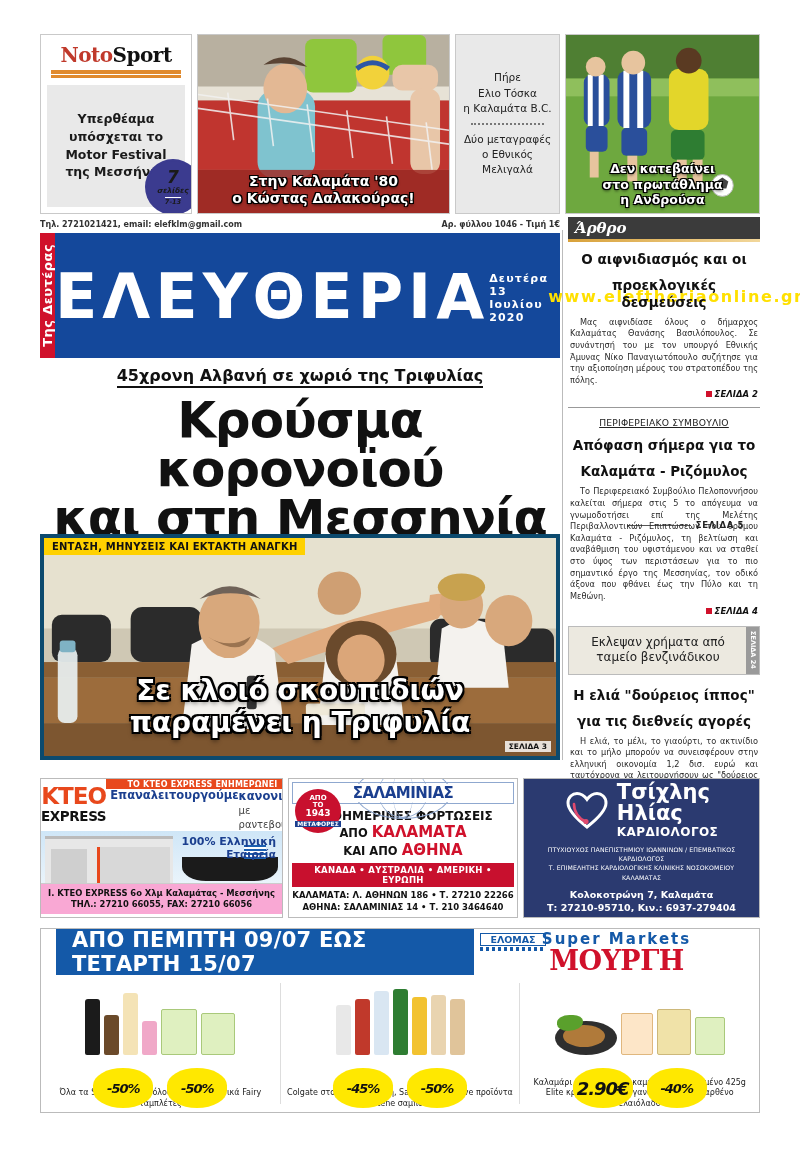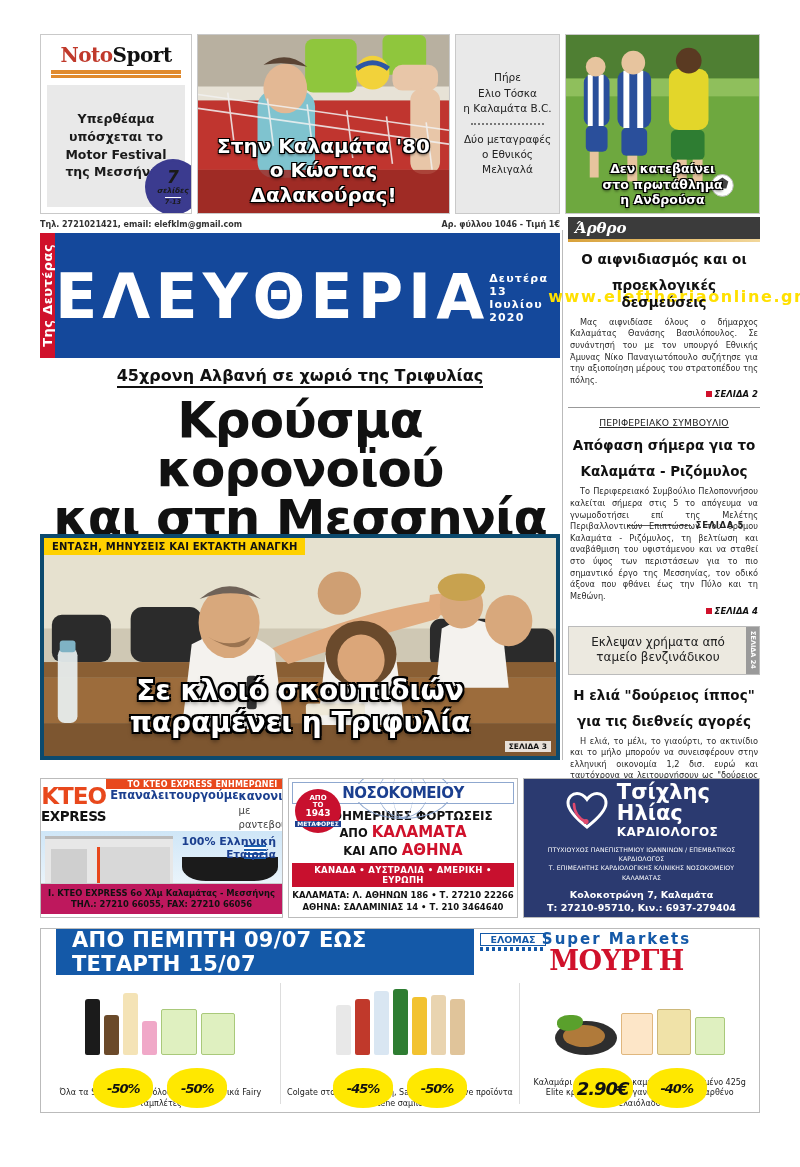--- a/index.html
+++ b/index.html
@@ -27,21 +27,21 @@
 
   .sb-volley{width:253px;}
   .sb-mid{width:105px;display:flex;flex-direction:column;align-items:center;justify-content:center;background:#e9e9e9;padding:4px;}
   .sb-mid .l{font-size:10.5px;color:#222;line-height:1.45;text-align:center;}
   .sb-mid .sep{width:76%;border-top:2px dotted #777;margin:7px 0;}
   .sb-foot{width:195px;}
 
   
   .ph{position:absolute;inset:0;}
   .ovl{position:absolute;left:0;right:0;bottom:6px;text-align:center;padding:0 6px;}
-  .ovl span{display:block;font-size:20px;font-weight:bold;color:#fff;line-height:1.22;
+  .ovl span{display:block;font-size:14px;font-weight:bold;color:#fff;line-height:1.22;
      text-shadow:-1.2px -1.2px 0 #000,1.2px -1.2px 0 #000,-1.2px 1.2px 0 #000,1.2px 1.2px 0 #000,0 2px 3px rgba(0,0,0,.7);}
   .ovl.sm span{font-size:12.5px;}
 
   
   .infoline{position:absolute;left:40px;top:217px;width:520px;height:15px;display:flex;justify-content:space-between;align-items:center;}
   .infoline span{font-size:8px;font-weight:bold;color:#333;}
   .mast{position:absolute;left:40px;top:233px;width:520px;height:125px;background:#14489b;display:flex;}
   .mast-side{width:26px;background:#d0112b;display:flex;align-items:center;justify-content:center;}
   .mast-side span{transform:rotate(180deg);writing-mode:vertical-rl;font-size:13px;font-weight:bold;color:#fff;letter-spacing:.4px;}
   .mast-main{flex:1;position:relative;display:flex;flex-direction:row;align-items:center;justify-content:center;}
@@ -103,21 +103,21 @@
   .kteo-msg .m2 em{font-style:normal;font-weight:normal;color:#444;font-size:10px;}
   .kteo-mid{height:52px;position:relative;background:linear-gradient(#cfe6f7,#eaf4fb);}
   .kteo-bldg{position:absolute;left:4px;bottom:0;width:128px;height:44px;background:#e7e7e7;border-top:3px solid #bbb;}
   .kteo-bldg:before{content:"";position:absolute;left:6px;top:10px;width:36px;height:34px;background:#cfcfcf;}
   .kteo-bldg:after{content:"";position:absolute;left:52px;top:8px;width:70px;height:36px;background:#d8d8d8;border-left:3px solid #e8481c;}
   .kteo-ship{position:absolute;right:4px;bottom:2px;width:96px;height:24px;background:#1b1b1b;border-radius:0 0 24px 24px/0 0 14px 14px;}
   .kteo-flag{position:absolute;right:16px;bottom:24px;width:22px;height:14px;background:repeating-linear-gradient(#1b5fb0 0 2px,#fff 2px 4px);}
   .kteo-100{position:absolute;right:6px;top:4px;text-align:right;}
   .kteo-100 .a{font-size:11px;font-weight:bold;color:#1b3f8f;}
   .kteo-100 .b{font-size:10.5px;font-weight:bold;color:#1b3f8f;}
-  .kteo-ft{height:30px;background:#be185d;display:flex;flex-direction:column;align-items:center;justify-content:center;border-top:1px solid #ccc;text-align:center;}
+  .kteo-ft{height:30px;background:#f9a8d4;display:flex;flex-direction:column;align-items:center;justify-content:center;border-top:1px solid #ccc;text-align:center;}
   .kteo-ft div{font-size:8.4px;font-weight:bold;color:#111;line-height:1.35;}
 
   
   .sp-wrap{height:100%;display:flex;flex-direction:column;padding:3px;box-sizing:border-box;}
   .sp-top{position:relative;height:56px;border:1px solid #8fa8cf;display:flex;align-items:center;justify-content:center;background:#fff;}
   .sp-globe{position:absolute;left:50%;top:50%;transform:translate(-50%,-50%);width:94px;height:50px;border:1.5px solid #8fa8cf;border-radius:50%;}
   .sp-globe:before,.sp-globe:after{content:"";position:absolute;inset:0;border:1.5px solid #8fa8cf;border-radius:50%;}
   .sp-globe:before{transform:scaleX(.52);}
   .sp-globe:after{transform:scaleX(.22);}
   .sp-name{position:relative;z-index:2;font-size:15px;font-weight:bold;color:#1b3f8f;letter-spacing:-.5px;background:#fff;padding:0 2px;}
@@ -413,21 +413,21 @@
       <div class="kteo-ft">
         <div>Ι. ΚΤΕΟ EXPRESS 6ο Χλμ Καλαμάτας - Μεσσήνης</div>
         <div>ΤΗΛ.: 27210 66055, FAX: 27210 66056</div>
       </div>
     </div>
 
     <div class="ad ad2">
       <div class="sp-wrap">
         <div class="sp-top">
           <div class="sp-globe"></div>
-          <div class="sp-name">ΝΟΣΟΚΟΜΕΙΟΥ</div>
+          <div class="sp-name">ΣΑΛΑΜΙΝΙΑΣ</div>
           <div class="sp-stamp">
             <div class="s1">ΑΠΟ</div>
             <div class="s1">ΤΟ</div>
             <div class="s2">1943</div>
             <div class="s3">ΜΕΤΑΦΟΡΕΣ</div>
           </div>
         </div>
         <div class="sp-l1">ΚΑΘΗΜΕΡΙΝΕΣ ΦΟΡΤΩΣΕΙΣ</div>
         <div class="sp-l2"><span>ΑΠΟ </span><b>ΚΑΛΑΜΑΤΑ</b></div>
         <div class="sp-l2"><span>ΚΑΙ ΑΠΟ </span><b>ΑΘΗΝΑ</b></div>

